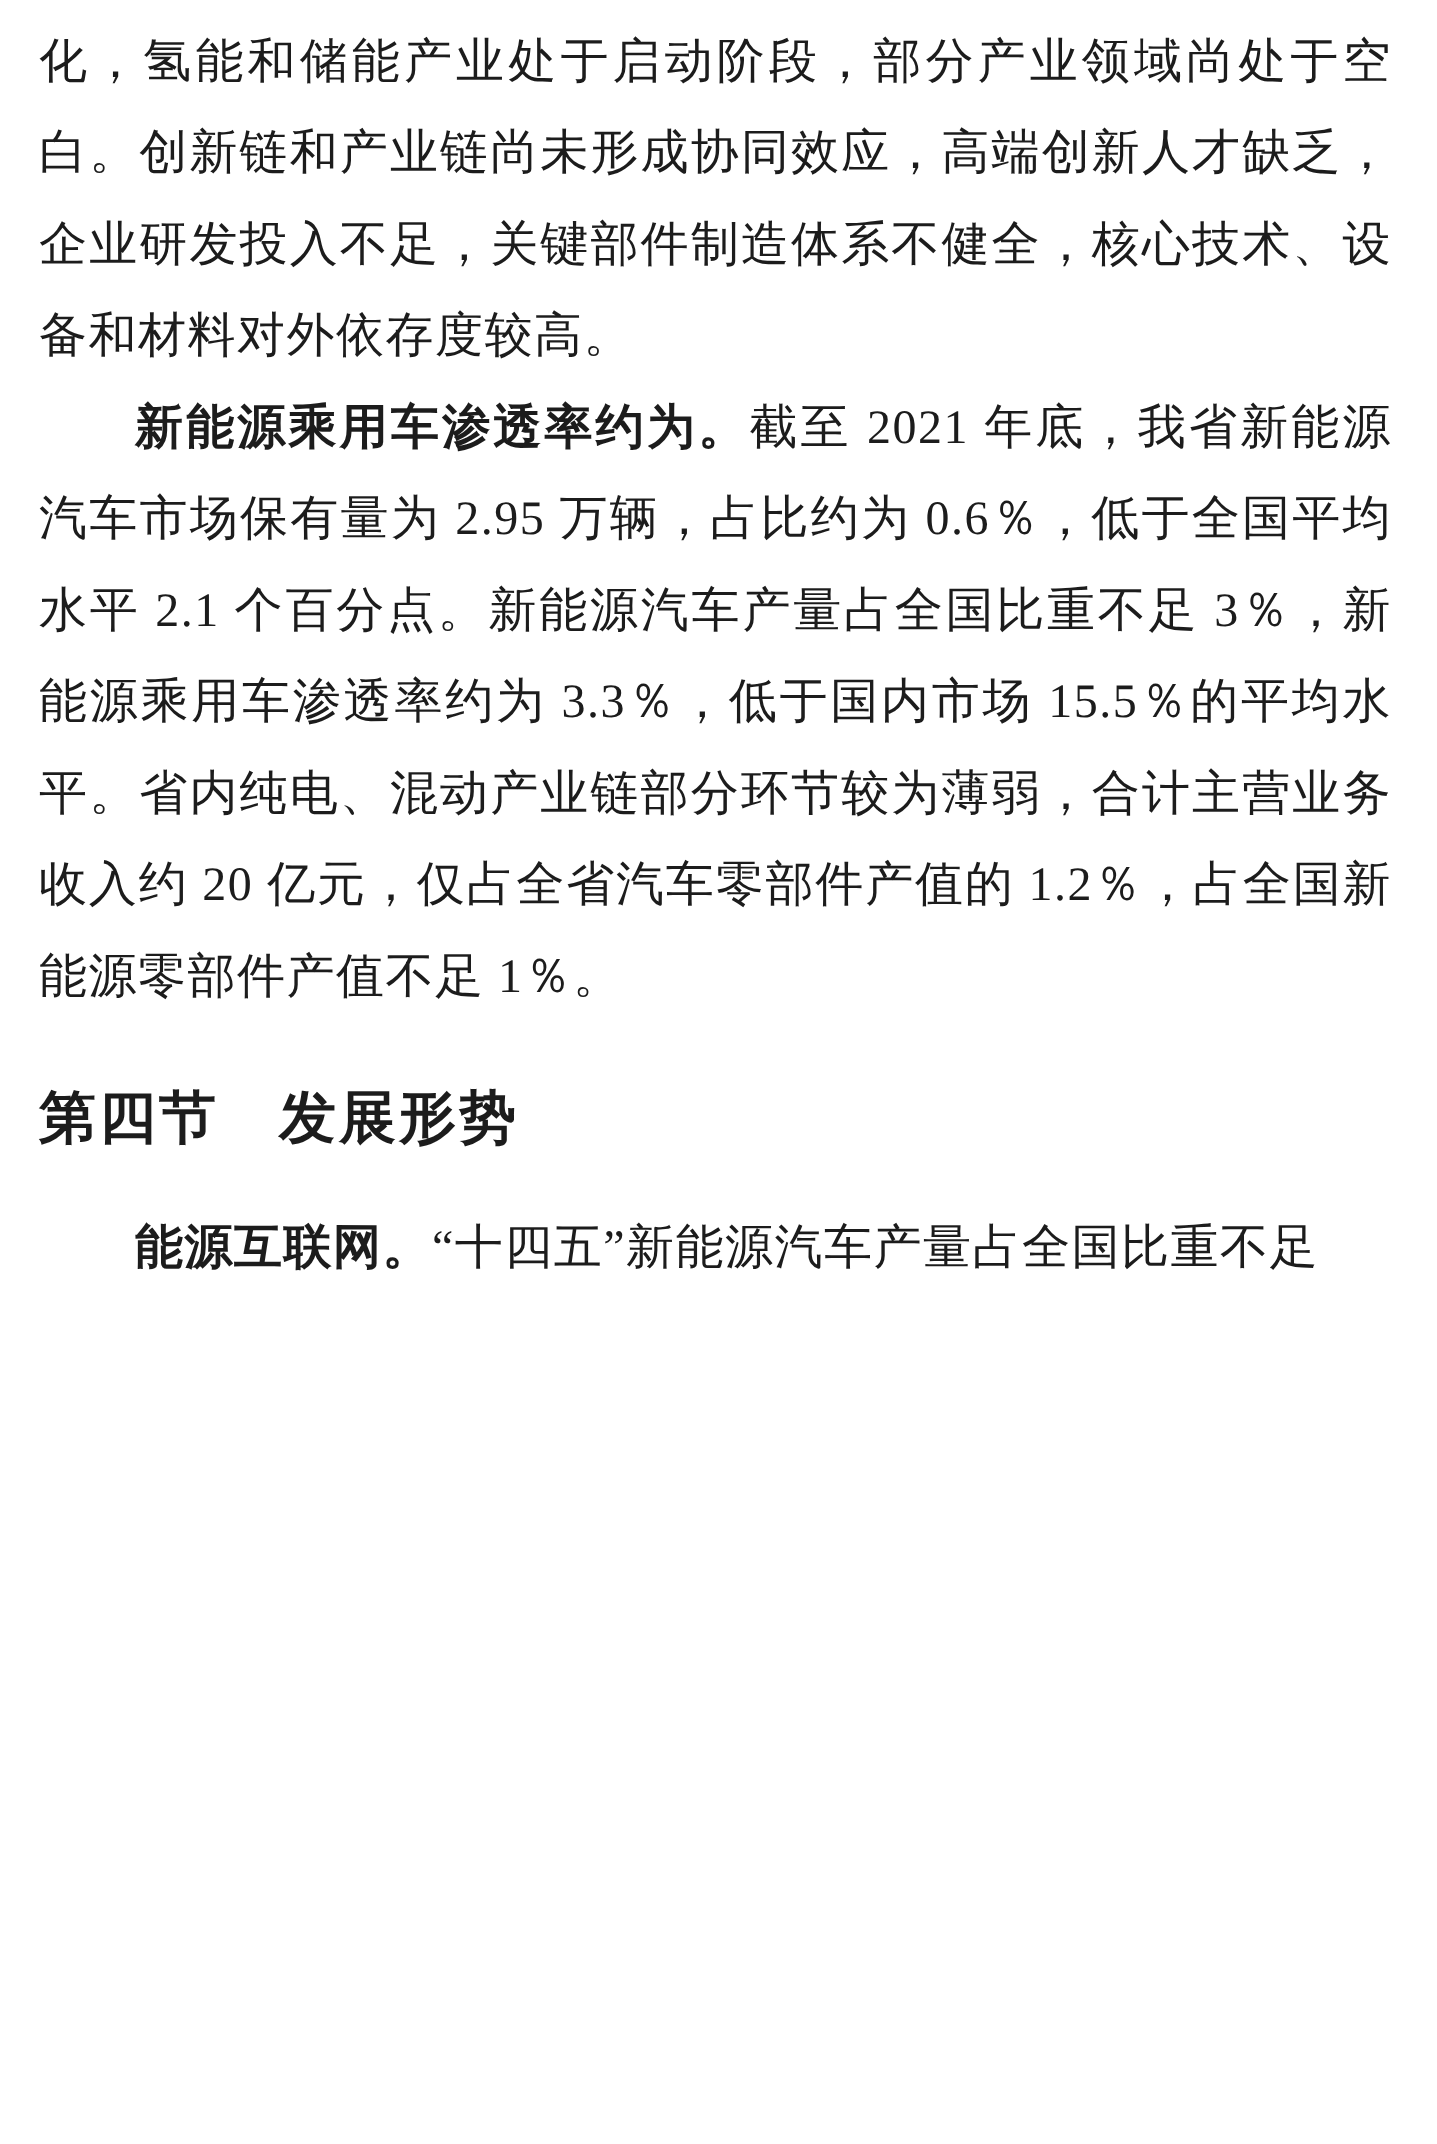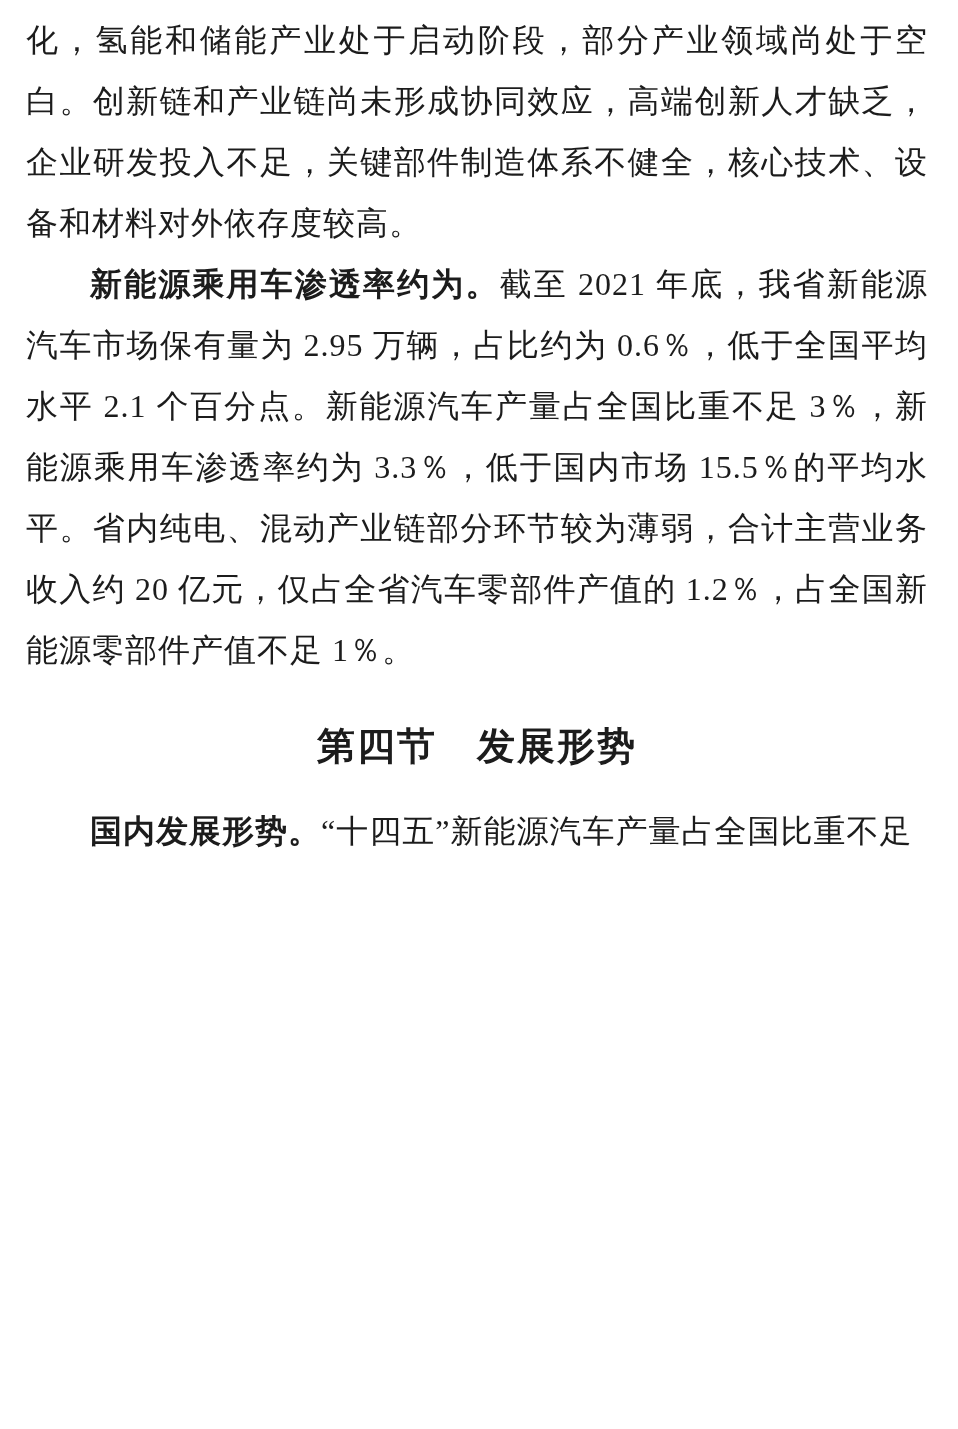--- a/index.html
+++ b/index.html
@@ -30,21 +30,20 @@
     text-indent: 2em;
   }
   .lead {
     font-weight: bold;
   }
   .heading {
     font-family: "Liberation Sans", "DejaVu Sans", sans-serif;
     font-weight: bold;
     font-size: 38px;
     line-height: 70px;
-    text-align: center;
     margin: 30px 0 20px 0;
     letter-spacing: 2px;
   }
   .logo {
     position: absolute;
     right: 12px;
     top: 1412px;
     display: flex;
     align-items: center;
     gap: 3px;
@@ -72,20 +71,20 @@
 
 <div class="page">
 
   <p class="para"><span>化，氢能和储能产业处于启动阶段，部分产业领域尚处于空白。创新链和产业链尚未形成协同效应，高端创新人才缺乏，企业研发投入不足，关键部件制造体系不健全，核心技术、设备和材料对外依存度较高。</span></p>
 
   <p class="para indent"><span class="lead">新能源乘用车渗透率约为。</span><span>截至 2021 年底，我省新能源汽车市场保有量为 2.95 万辆，占比约为 0.6％，低于全国平均水平 2.1 个百分点。新能源汽车产量占全国比重不足 3％，新能源乘用车渗透率约为 3.3％，低于国内市场 15.5％的平均水平。省内纯电、混动产业链部分环节较为薄弱，合计主营业务收入约 20 亿元，仅占全省汽车零部件产值的 1.2％，占全国新能源零部件产值不足 1％。</span></p>
 
   <h2 class="heading">第四节　发展形势</h2>
 
 
-  <p class="para indent"><span class="lead">国内发展形势。</span><span>“十四五”新能源汽车产量占全国比重不足</span></p>
+  <p class="para indent"><span class="lead">能源互联网。</span><span>“十四五”新能源汽车产量占全国比重不足</span></p>
 
 </div>
 
 <div class="logo">
   <span class="logo-escn">ESCN</span>
   <span class="logo-cn">中国储能网</span>
 </div>
 
 </body></html>

